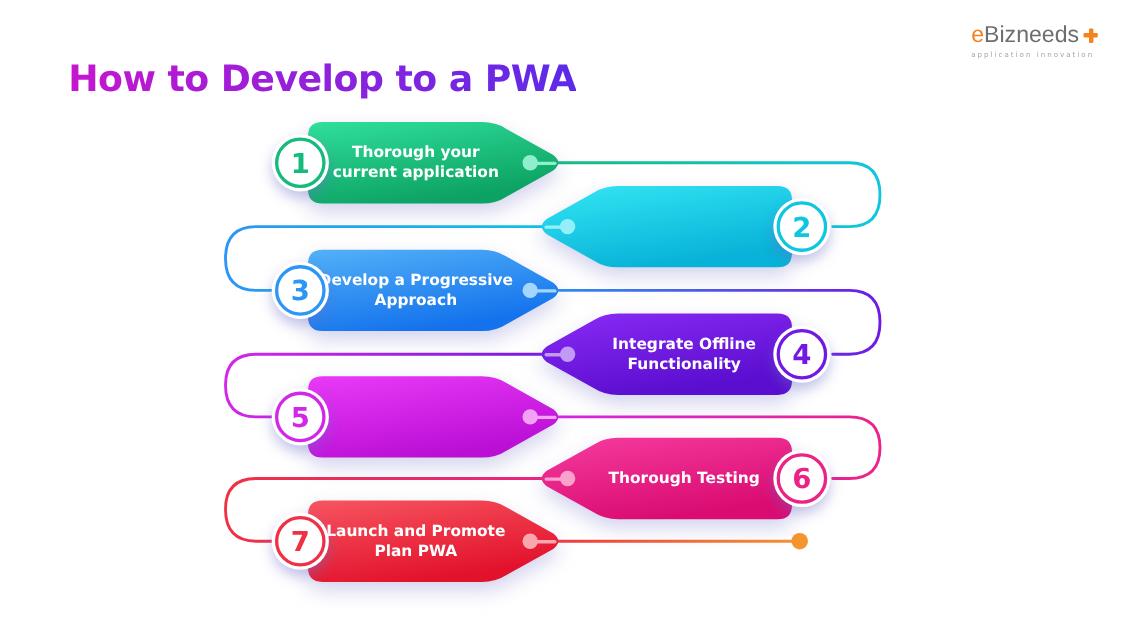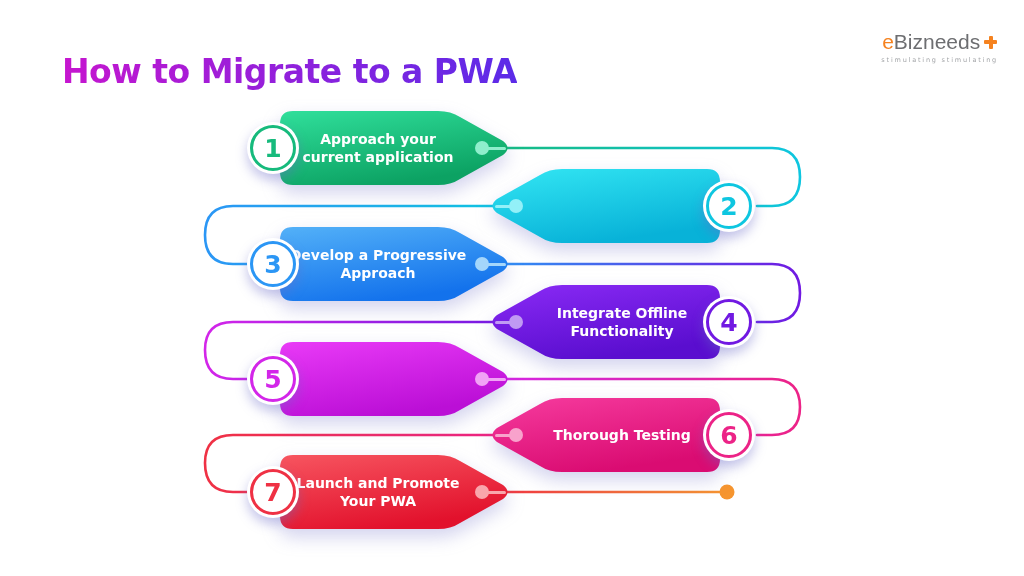--- a/index.html
+++ b/index.html
@@ -4,21 +4,21 @@
 <style>
   html,body{margin:0;padding:0;background:#fff;}
   .canvas{position:relative;width:1024px;height:576px;background:#ffffff;overflow:hidden;
           font-family:"DejaVu Sans","Liberation Sans",sans-serif;}
 
   
   .page-title{position:absolute;left:62px;top:30px;font-size:33px;font-weight:bold;
               letter-spacing:-0.5px;
               background-image:linear-gradient(90deg,var(--t1),var(--t2));
               -webkit-background-clip:text;background-clip:text;color:transparent;}
-  .logo{position:absolute;right:26px;top:30px;display:flex;flex-direction:column;align-items:center;margin-left:12px;}
+  .logo{position:absolute;right:26px;top:20px;display:flex;flex-direction:column;align-items:flex-start;margin-left:12px;}
   .logo-row{display:flex;align-items:center;gap:3px;}
   .logo-word{font-family:"Liberation Sans",sans-serif;font-size:21px;font-weight:500;color:var(--logo-text);}
   .logo-word .accent{color:var(--logo-accent);}
   .logo-plus{position:relative;width:13px;height:13px;margin-left:1px;}
   .logo-plus::before,.logo-plus::after{content:"";position:absolute;background:var(--logo-accent);border-radius:1px;}
   .logo-plus::before{left:0;top:4.5px;width:13px;height:4px;}
   .logo-plus::after{left:4.5px;top:0;width:4px;height:13px;}
   .logo-tagline{font-size:6.5px;letter-spacing:1.8px;color:#A3A5A8;margin-top:2px;white-space:nowrap;}
 
   
@@ -45,28 +45,28 @@
   .dir-left  .num-circle{left:213px;}
   .num-ring{width:40px;height:40px;border:3px solid var(--primary);border-radius:50%;
             display:flex;align-items:center;justify-content:center;}
   .num{font-size:25px;font-weight:bold;color:var(--primary);}
 </style>
 </head>
 <body>
 
 <div class="canvas" style="--t1: #C616CF; --t2: #5B2BE8; --logo-accent: #F5821F; --logo-text: #6D6E71;">
 
-  <h1 class="page-title">How to Migrate to a PWA</h1>
+  <h1 class="page-title">How to Develop to a PWA</h1>
 
   <div class="logo">
     <div class="logo-row">
       <span class="logo-word"><span class="accent">e</span><span>Bizneeds</span></span>
       <span class="logo-plus"></span>
     </div>
-    <div class="logo-tagline">stimulating stimulating</div>
+    <div class="logo-tagline">application innovation</div>
   </div>
 
   <svg class="connectors" width="1024" height="576" viewBox="0 0 1024 576">
     <defs>
       <linearGradient id="lg0" gradientUnits="userSpaceOnUse" x1="484" y1="0" x2="800" y2="0">
           <stop offset="0" stop-color="#16BA7C"></stop>
           <stop offset="1" stop-color="#0EC6E0"></stop>
         </linearGradient>
       <linearGradient id="lg1" gradientUnits="userSpaceOnUse" x1="516" y1="0" x2="205" y2="0">
           <stop offset="0" stop-color="#0EC6E0"></stop>
@@ -108,21 +108,21 @@
       <defs>
           <linearGradient id="bg0" x1="0" y1="0" x2="0.45" y2="1">
             <stop offset="0" stop-color="#30DF9B"></stop>
             <stop offset="1" stop-color="#0CA263"></stop>
           </linearGradient>
         </defs>
       <path fill="url(#bg0)" d="M13 0 H158 Q171 0 180 6 L223 30 Q232 37 223 44 L180 68 Q171 74 158 74 H13 Q0 74 0 61 V13 Q0 0 13 0 Z"></path>
     </svg>
     <div class="tip-line"></div>
     <div class="tip-dot"></div>
-    <div class="banner-text">Approach your current application</div>
+    <div class="banner-text">Thorough your current application</div>
     <div class="num-circle">
         <div class="num-ring">
           <span class="num">1</span>
         </div>
       </div>
   </div>
 
   <div class="step dir-left" id="step-1" style="left: 490px; top: 169px; --primary: #0EC6E0; --dot: #93F0F8;">
     <svg class="banner-svg" width="230" height="74" viewBox="0 0 230 74">
       <defs>
@@ -226,21 +226,21 @@
       <defs>
           <linearGradient id="bg6" x1="0" y1="0" x2="0.45" y2="1">
             <stop offset="0" stop-color="#F75560"></stop>
             <stop offset="1" stop-color="#E2112C"></stop>
           </linearGradient>
         </defs>
       <path fill="url(#bg6)" d="M13 0 H158 Q171 0 180 6 L223 30 Q232 37 223 44 L180 68 Q171 74 158 74 H13 Q0 74 0 61 V13 Q0 0 13 0 Z"></path>
     </svg>
     <div class="tip-line"></div>
     <div class="tip-dot"></div>
-    <div class="banner-text">Launch and Promote Your PWA</div>
+    <div class="banner-text">Launch and Promote Plan PWA</div>
     <div class="num-circle">
         <div class="num-ring">
           <span class="num">7</span>
         </div>
       </div>
   </div>
 
 </div>
 
 </body></html>

